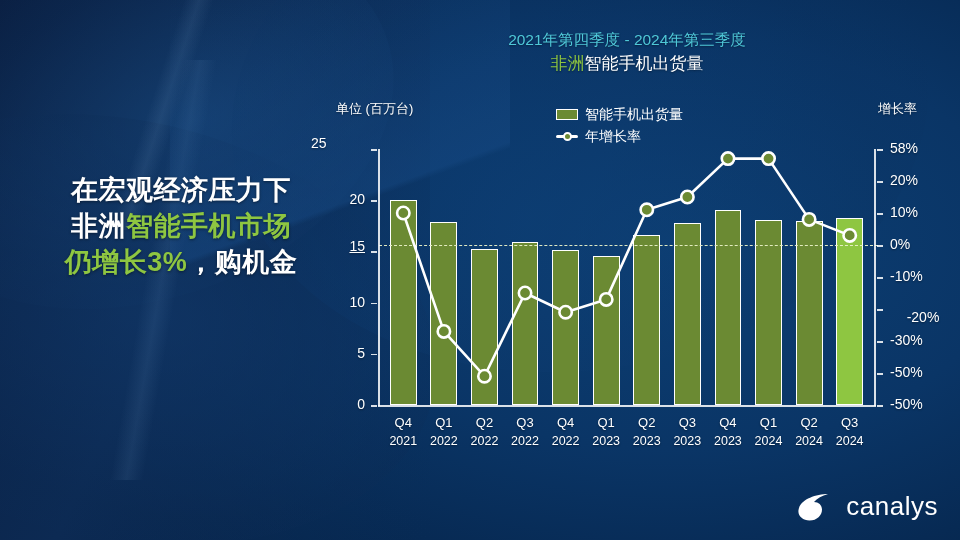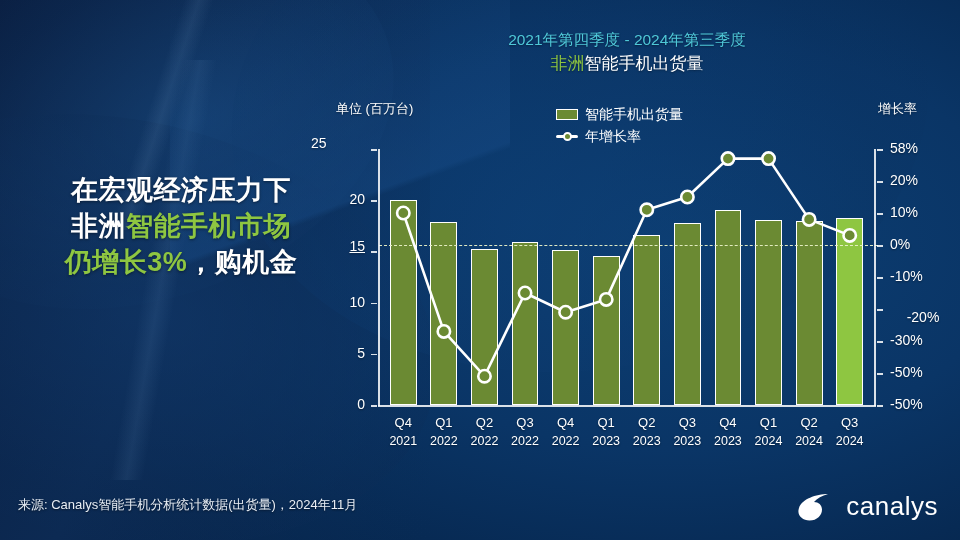--- a/index.html
+++ b/index.html
@@ -312,21 +312,20 @@
         <div>Q2</div>
         <div class="y">2024</div>
       </div>
       <div class="xl">
         <div>Q3</div>
         <div class="y">2024</div>
       </div>
     </div>
 
   <div class="footer-rule"></div>
-  <div class="source">来源: Canalys智能手机分析统计数据(出货量)，2024年11月</div>
   <div class="logo">
     <svg width="34" height="30" viewBox="0 0 34 30">
       <path d="M32 2 C20 2 6 7 3 16 C0.5 23 6 28.5 13.5 28.5 C21 28.5 26 23.5 26 17.5 C26 13 22.5 10 18 10 C21 6.5 26 3.5 32 2 Z" fill="#ffffff"></path>
     </svg>
     <span class="logo-text">canalys</span>
   </div>
 <div class="axis-line" style="position: absolute; background: rgba(255, 255, 255, 0.85); left: 378px; top: 149px; width: 1.5px; height: 257px;"></div>
     <div class="axis-line" style="position: absolute; background: rgba(255, 255, 255, 0.85); left: 874px; top: 149px; width: 1.5px; height: 257px;"></div>
     <div class="axis-line" style="position: absolute; background: rgba(255, 255, 255, 0.85); left: 378px; top: 405px; width: 498px; height: 1.5px;"></div>
   </div>

